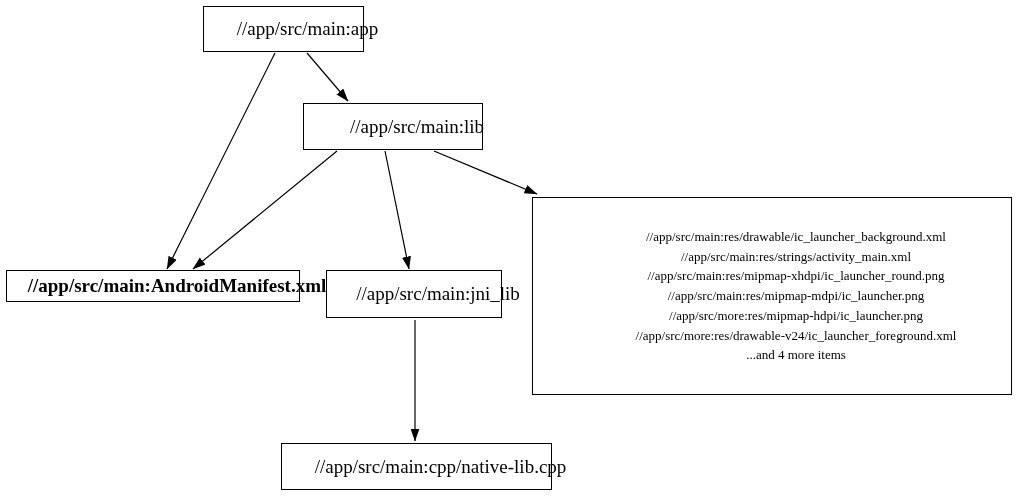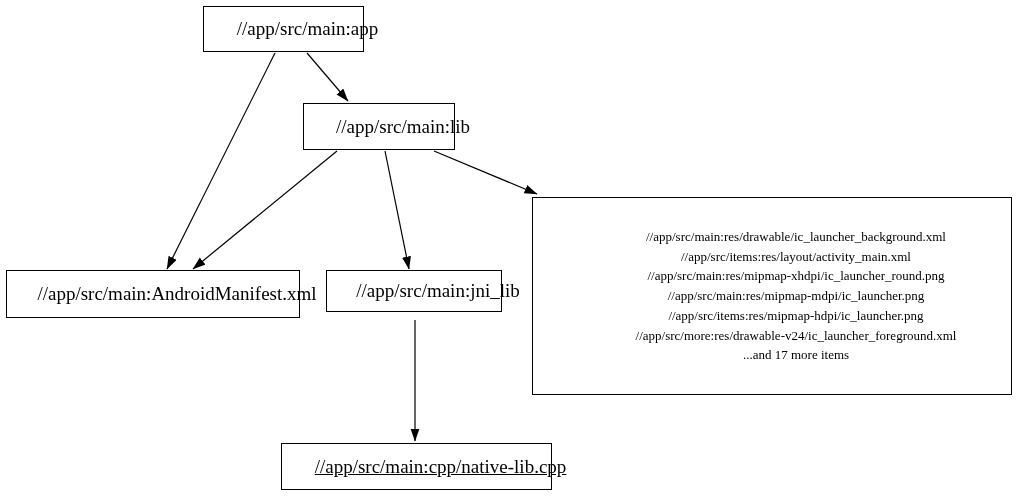--- a/index.html
+++ b/index.html
@@ -56,31 +56,31 @@
     <line x1="275" y1="53" x2="167" y2="269" stroke="#000000" stroke-width="1.2" marker-end="url(#arrow)"></line>
     <line x1="307" y1="53" x2="348" y2="101" stroke="#000000" stroke-width="1.2" marker-end="url(#arrow)"></line>
     <line x1="337" y1="151" x2="193" y2="269" stroke="#000000" stroke-width="1.2" marker-end="url(#arrow)"></line>
     <line x1="385" y1="151" x2="409" y2="269" stroke="#000000" stroke-width="1.2" marker-end="url(#arrow)"></line>
     <line x1="434" y1="151" x2="537" y2="194" stroke="#000000" stroke-width="1.2" marker-end="url(#arrow)"></line>
     <line x1="415" y1="320" x2="415" y2="441" stroke="#000000" stroke-width="1.2" marker-end="url(#arrow)"></line>
   </svg>
 
   <div class="node" style="left:203px; top:6px; width:161px; height:46px;">//app/src/main:app</div>
 
-  <div class="node" style="left:303px; top:103px; width:152px; height:47px;">//app/src/main:lib</div>
+  <div class="node" style="left:303px; top:103px; width:180px; height:47px;">//app/src/main:lib</div>
 
-  <div class="node" style="left:6px; top:270px; width:294px; height:48px;">//app/src/main:AndroidManifest.xml</div>
+  <div class="node" style="left:6px; top:270px; width:294px; height:32px;font-weight:bold;">//app/src/main:AndroidManifest.xml</div>
 
-  <div class="node" style="left:326px; top:270px; width:176px; height:42px;">//app/src/main:jni_lib</div>
+  <div class="node" style="left:326px; top:270px; width:176px; height:48px;">//app/src/main:jni_lib</div>
 
   <div class="node multiline" style="left:532px; top:197px; width:480px; height:198px;">
     <div>//app/src/main:res/drawable/ic_launcher_background.xml</div>
-    <div>//app/src/items:res/layout/activity_main.xml</div>
+    <div>//app/src/main:res/strings/activity_main.xml</div>
     <div>//app/src/main:res/mipmap-xhdpi/ic_launcher_round.png</div>
     <div>//app/src/main:res/mipmap-mdpi/ic_launcher.png</div>
-    <div>//app/src/items:res/mipmap-hdpi/ic_launcher.png</div>
+    <div>//app/src/more:res/mipmap-hdpi/ic_launcher.png</div>
     <div>//app/src/more:res/drawable-v24/ic_launcher_foreground.xml</div>
-    <div>...and 17 more items</div>
+    <div>...and 4 more items</div>
   </div>
 
-  <div class="node" style="left:281px; top:443px; width:271px; height:47px;text-decoration:underline;">//app/src/main:cpp/native-lib.cpp</div>
+  <div class="node" style="left:281px; top:443px; width:271px; height:47px;">//app/src/main:cpp/native-lib.cpp</div>
 
 </div>
 
 </body></html>

